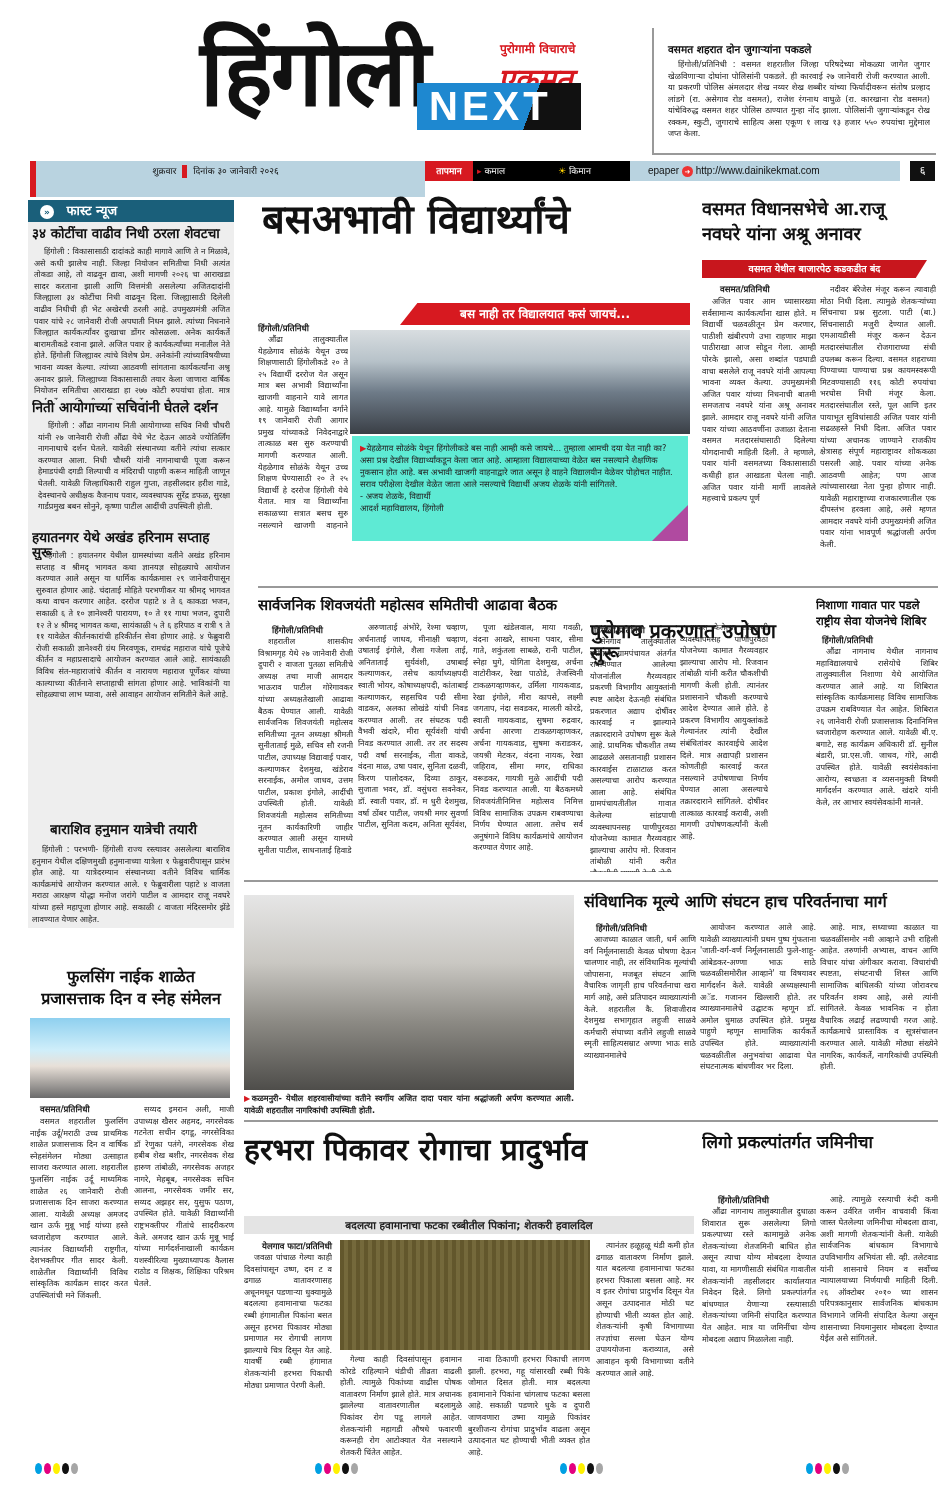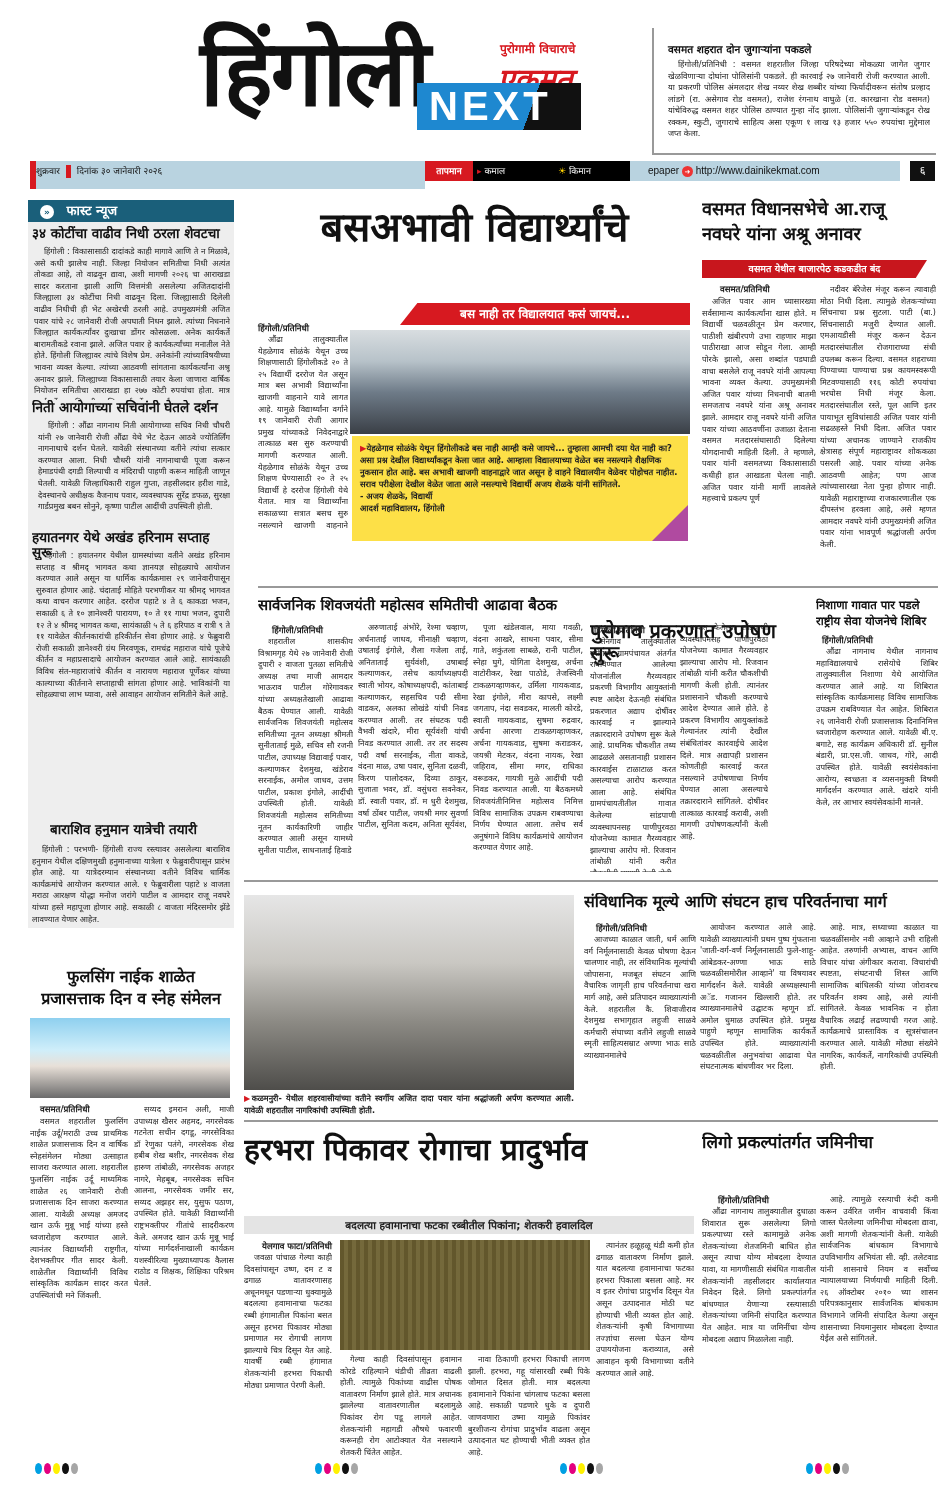--- a/index.html
+++ b/index.html
@@ -12,34 +12,34 @@
 .hd{font-weight:bold;color:#111;line-height:1.12;overflow:hidden}
 
 #mast-title{left:200px;top:28px;font-size:92px;font-weight:bold;letter-spacing:-2px;line-height:1;font-family:"DejaVu Sans",sans-serif}
 #lokmat-tag{left:500px;top:40px;font-size:12px;font-weight:bold;color:#d71920;text-align:center}
 #lokmat-name{left:498px;top:52px;font-size:30px;font-weight:bold;color:#d71920;font-style:italic;font-family:Liberation Mono, monospace}
 #next-logo{left:417px;top:83px;width:164px;height:47px;background:linear-gradient(110deg,#1e88d0 0 68%,#111 68% 100%);color:#fff;font-size:40px;font-weight:bold;font-family:"Liberation Sans",sans-serif;letter-spacing:4px;line-height:47px;padding-left:12px}
 #top-box{left:652px;top:28px;width:284px;height:127px;border-left:2px solid #999;border-bottom:2px solid #999;padding:14px 6px 0 14px}
 #top-box h3{font-size:10.5px;margin-bottom:3px}
 #top-box .body-text{font-size:8.2px;line-height:11.5px;height:90px}
 #dateline{left:30px;top:161px;width:915px;height:20px}
-#date-bar{left:0;top:0;width:395px;height:28px;background:#b9d3e0;border-left:6px solid #d71920;font-size:9px;line-height:20px;text-align:left;padding-right:30px}
+#date-bar{left:0;top:0;width:395px;height:36px;background:#b9d3e0;border-left:6px solid #d71920;font-size:9px;line-height:20px;text-align:center;padding-right:30px}
 #temp-red{left:395px;top:0;width:48px;height:20px;background:#d71920;color:#fff;font-size:9px;font-weight:bold;line-height:20px;text-align:center}
 #temp-black{left:443px;top:0;width:157px;height:20px;background:#000;color:#fff;font-size:9px;line-height:20px}
 #epaper{left:600px;top:0;width:270px;height:20px;background:#b9d3e0;font-size:10px;line-height:20px;padding-left:18px;font-family:"Liberation Sans",sans-serif}
 #pageno{left:880px;top:0;width:25px;height:20px;background:#111;color:#fff;font-size:11px;line-height:20px;text-align:center}
 
 #left-col{left:28px;top:200px;width:206px;height:728px;background:#eeeeee}
 #fast-header{left:28px;top:200px;width:206px;height:22px;background:#1a5f7a;color:#fff;font-size:13px;font-weight:bold;line-height:22px;padding-left:12px}
 .hdl-left{font-size:13.5px}
 
-#main-head{left:262px;top:204px;width:425px;font-size:40px;text-align:center;line-height:46px}
+#main-head{left:262px;top:196px;width:425px;font-size:40px;text-align:left;line-height:46px}
 #main-banner{left:400px;top:303px;width:290px;height:22px;background:#d71920;color:#fff;font-size:12px;font-weight:bold;line-height:22px;text-align:center;clip-path:polygon(6% 0,100% 0,100% 100%,0 100%)}
 #main-photo{left:350px;top:330px;width:340px;height:104px;background:linear-gradient(180deg,#d8dde0 0,#b7c2c9 30%,#6e7b88 60%,#3a3f46 100%)}
-#quote-box{left:352px;top:436px;width:336px;height:105px;background:#fde047;padding:6px 8px;font-size:8.3px;line-height:12px;font-weight:bold;color:#222}
+#quote-box{left:352px;top:436px;width:336px;height:105px;background:#5eead4;padding:6px 8px;font-size:8.3px;line-height:12px;font-weight:normal;color:#222}
 
 #rt-head{left:702px;top:196px;width:236px;font-size:18px;line-height:25px}
 #rt-banner{left:702px;top:260px;width:225px;height:18px;background:#c8161d;color:#fff;font-size:9.5px;font-weight:bold;line-height:18px;text-align:center;clip-path:polygon(0 0,100% 0,95% 100%,0 100%)}
 .rule{background:#999;height:2px}
 .sub{font-size:15px}
 .photo{background:linear-gradient(180deg,#e6e6e6 0,#c9c7c2 35%,#8c8a84 65%,#4e4d4a 100%)}
 #crop-photo{background:repeating-linear-gradient(90deg,#9a8f63 0 4px,#b6ad84 4px 8px),#a39b72;background-blend-mode:multiply}
 .cmyk{display:flex;gap:2px}
 .cmyk span{width:7px;height:11px;border-radius:50%}
 </style>

